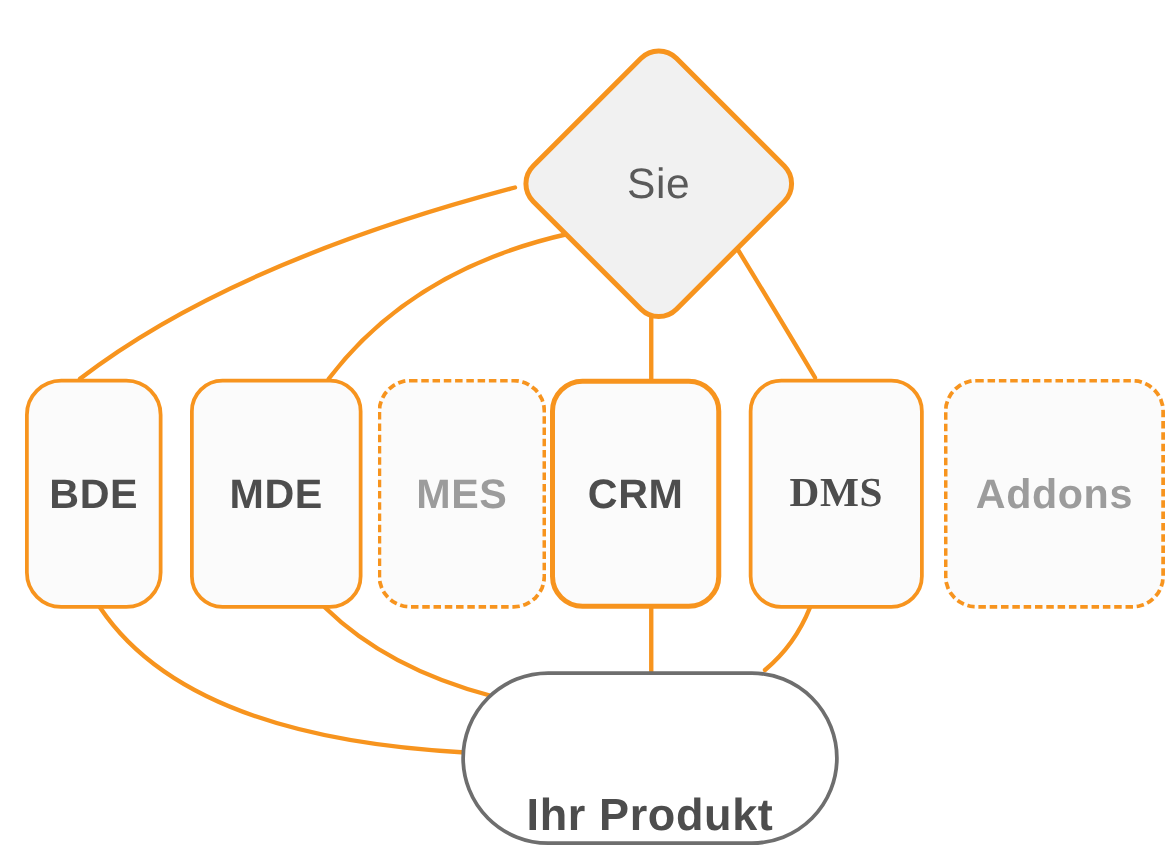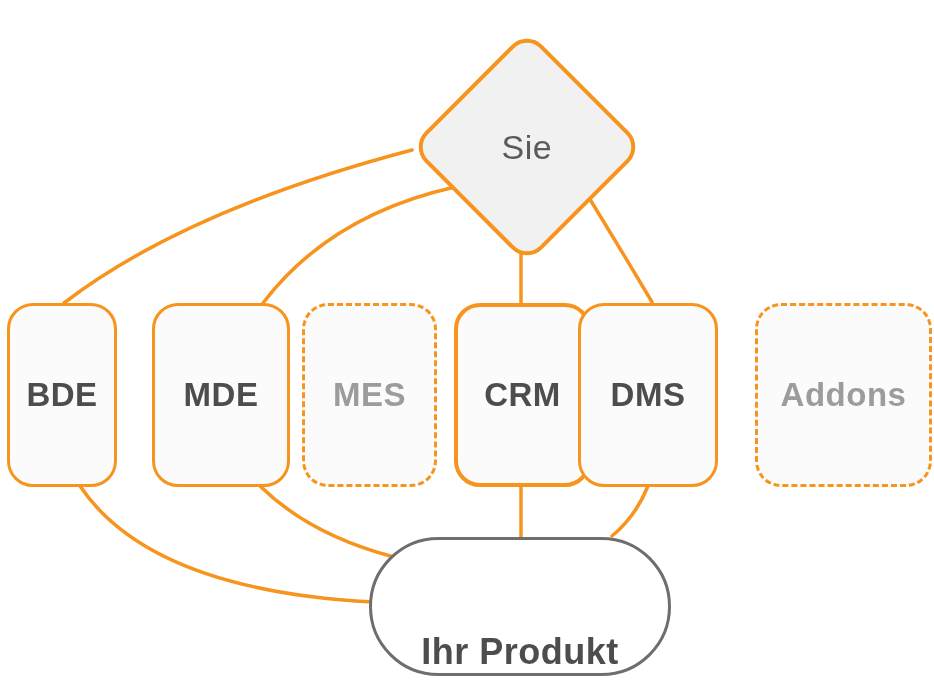--- a/index.html
+++ b/index.html
@@ -26,25 +26,25 @@
 
   .module{
     position:absolute;top:303px;height:184px;box-sizing:border-box;
     background:#FBFBFB;border:3px solid #F7941E;border-radius:26px;
     display:flex;align-items:center;justify-content:center;z-index:2;
     font-size:33px;font-weight:700;color:#4D4D4D;letter-spacing:.5px;
   }
   .module.dashed{border-style:dashed;color:#9C9C9C;align-items:center;}
   .module.emphasis{border-width:4px;}
 
-  .m-bde{left:7px;width:110px;}
+  .m-bde{left:20px;width:110px;border-radius:29px;}
   .m-mde{left:152px;width:138px;}
   .m-mes{left:302px;width:135px;}
-  .m-crm{left:454px;width:137px;}
-  .m-dms{left:578px;width:140px;}
+  .m-crm{left:440px;width:137px;}
+  .m-dms{left:599px;width:140px;font-family:Liberation Serif, serif;}
   .m-addons{left:755px;width:177px;}
 
   .product{
     position:absolute;left:369px;top:537px;width:302px;height:139px;box-sizing:border-box;
     background:#ffffff;border:3px solid #6E6E6E;border-radius:70px;
     display:flex;align-items:flex-end;justify-content:center;z-index:3;
     font-size:36px;font-weight:700;color:#4D4D4D;letter-spacing:.5px;
   }
 </style>
 </head>

